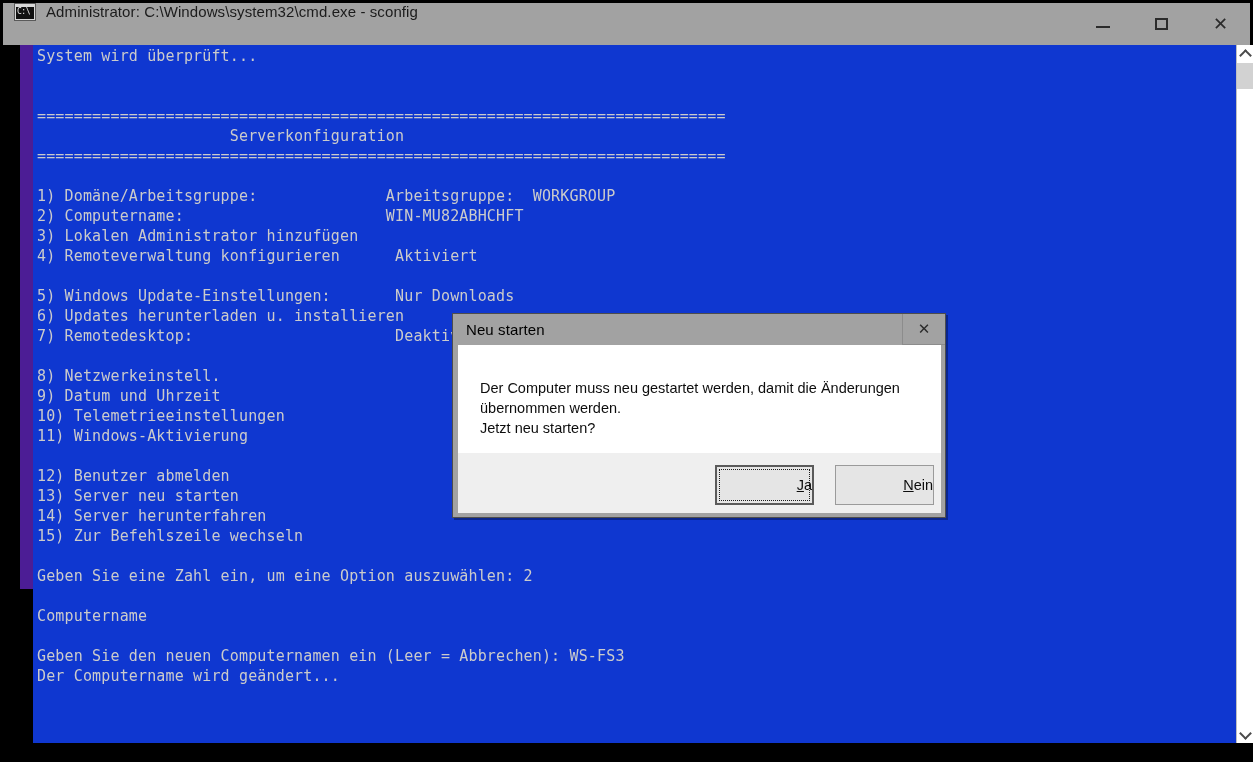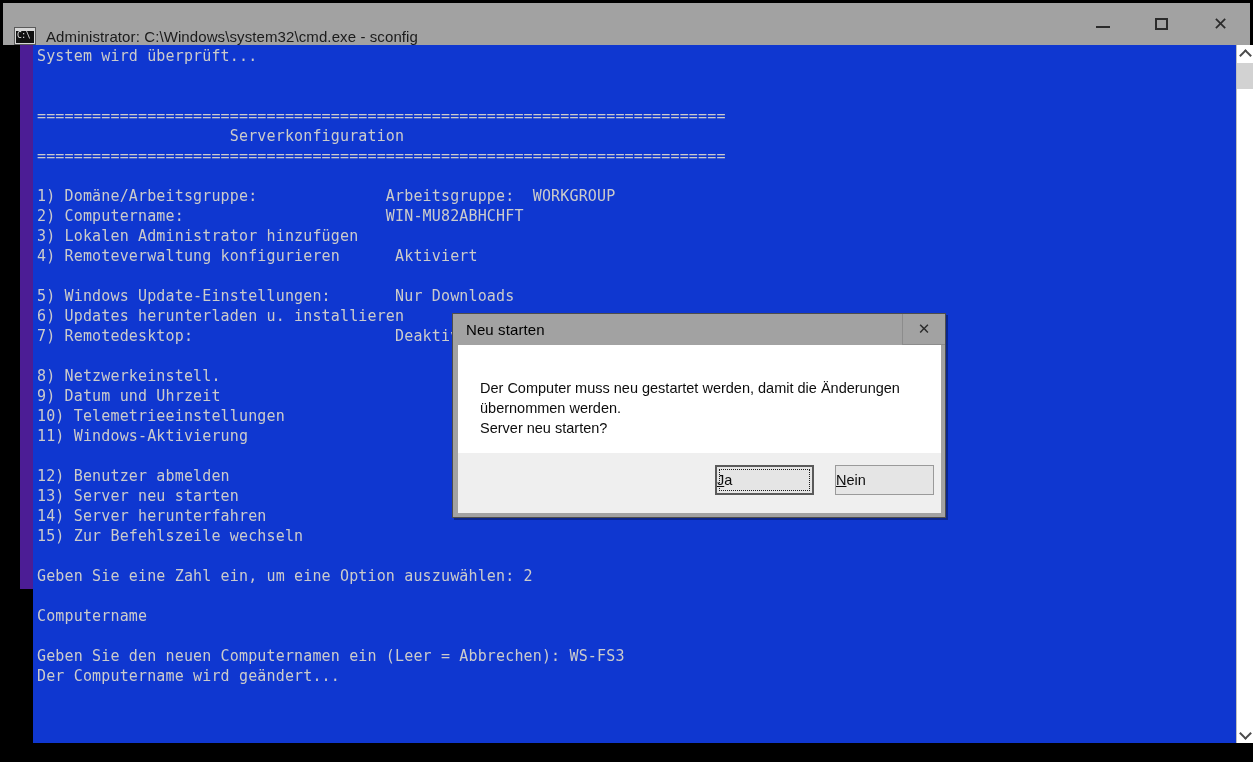--- a/index.html
+++ b/index.html
@@ -25,21 +25,21 @@
   }
 
   
   #titlebar {
     position: absolute;
     left: 3px; top: 3px;
     width: 1247px;
     height: 42px;
     background: #a2a2a2;
     display: flex;
-    align-items: flex-end;
+    align-items: flex-start;
     box-sizing: border-box;
   }
   #title-icon {
     width: 22px;
     height: 18px;
     margin-left: 11px;
     margin-right: 10px;
     background: #d8d8d8;
     border: 1px solid #5a5a5a;
     box-sizing: border-box;
@@ -228,30 +228,30 @@
     left: 5px;
     top: 139px;
     width: 483px;
     height: 60px;
     background: #efefef;
     box-sizing: border-box;
   }
   .dlg-btn {
     position: absolute;
     top: 12px;
-    height: 30px;
+    height: 40px;
     background: #e5e5e5;
     border: 1px solid #9a9a9a;
     box-sizing: border-box;
     font-family: "Liberation Sans", sans-serif;
     font-size: 14.5px;
     color: #0d0d0d;
     display: flex;
     align-items: center;
-    justify-content: flex-start;
+    justify-content: flex-end;
   }
   #btn-ja {
     left: 257px;
     width: 99px;
     border: 2px solid #5a5a5a;
   }
   #btn-ja .focus-rect {
     position: absolute;
     left: 2px; top: 2px; right: 2px; bottom: 2px;
     border: 1px dotted #1c1c1c;
@@ -335,21 +335,21 @@
     <div id="dlg-titlebar">
       <div id="dlg-title">Neu starten</div>
       <div id="dlg-close">
         <span>✕</span>
       </div>
     </div>
 
     <div id="dlg-body">
       <p id="dlg-message">Der Computer muss neu gestartet werden, damit die Änderungen
 übernommen werden.
-Server neu starten?</p>
+Jetzt neu starten?</p>
     </div>
 
     <div id="dlg-footer">
       <div class="dlg-btn" id="btn-ja">
         <span class="focus-rect"></span>
         <span class="lbl"><u>J</u><span>a</span></span>
       </div>
       <div class="dlg-btn" id="btn-nein">
         <span class="lbl"><u>N</u><span>ein</span></span>
       </div>

